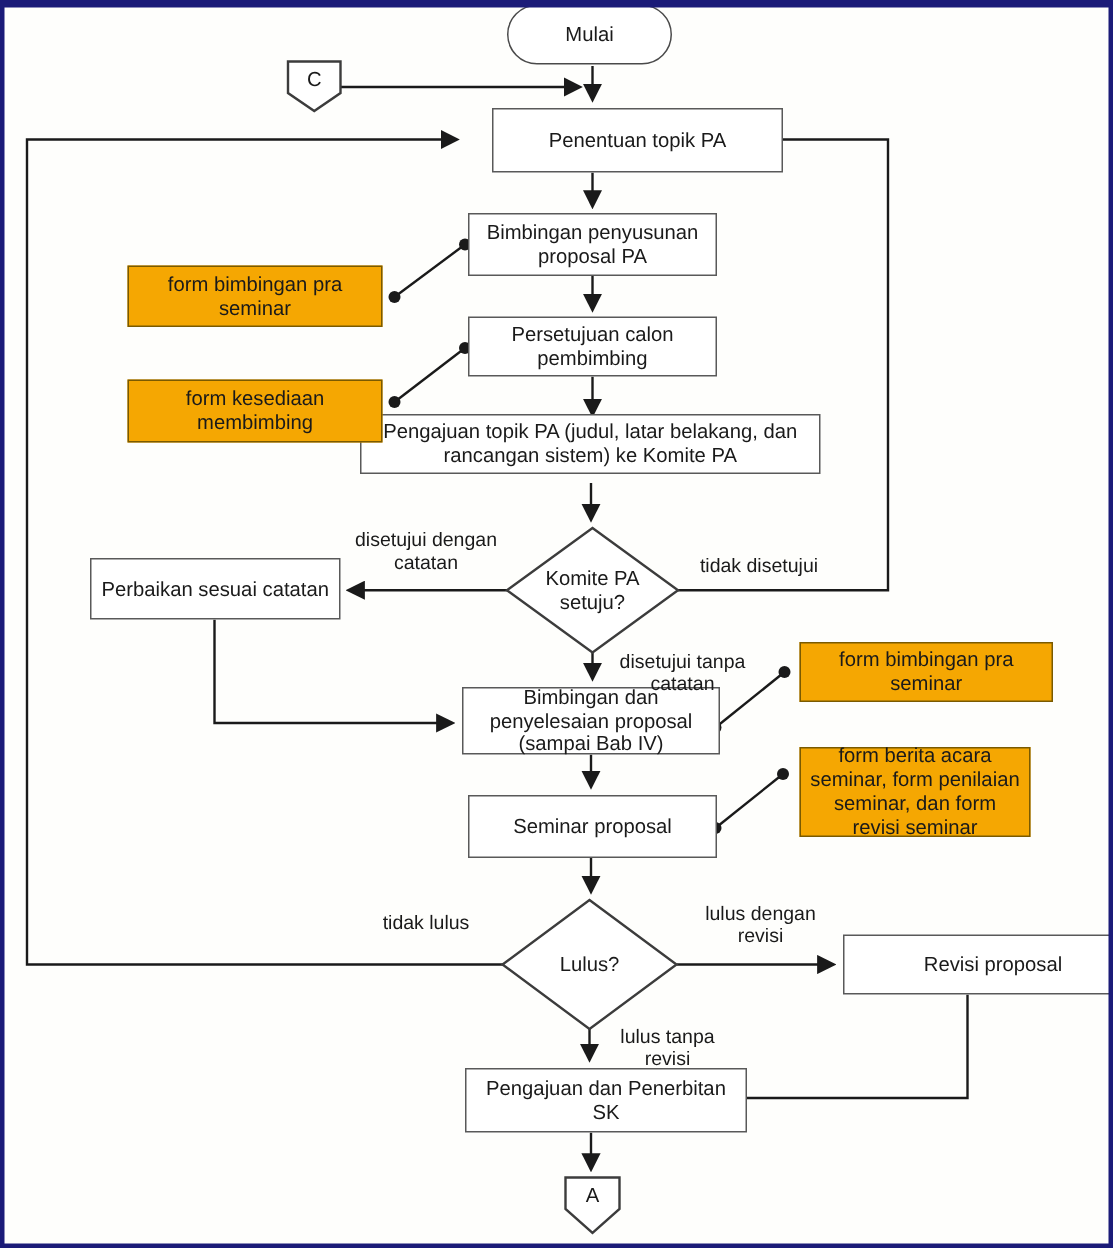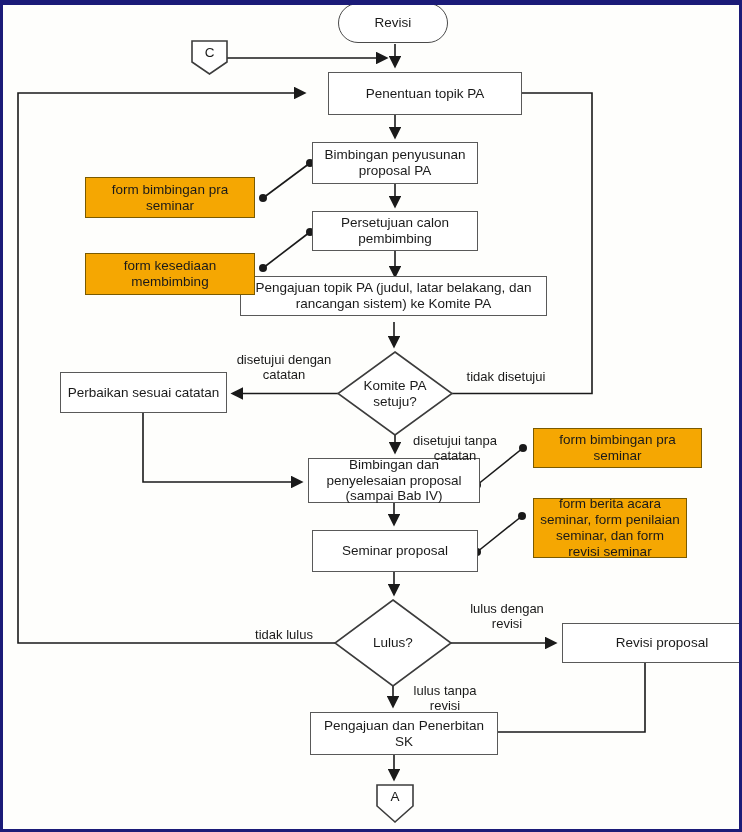--- a/index.html
+++ b/index.html
@@ -81,21 +81,21 @@
     <circle class="dot" cx="477" cy="552" r="4"></circle>
     <circle class="dot" cx="522" cy="516" r="4"></circle>
 
     <polygon class="shape" points="395,352 452,393.5 395,435 338,393.5"></polygon>
     <polygon class="shape" points="393,600 451,643 393,686 335,643"></polygon>
 
     <polygon class="shape" points="192,41 227,41 227,62 209.5,74 192,62"></polygon>
     <polygon class="shape" points="377,785 413,785 413,806 395,822 377,806"></polygon>
   </svg>
 
-  <div class="box terminator" style="left:338px;top:3px;width:110px;height:40px">Revisi</div>
+  <div class="box terminator" style="left:338px;top:3px;width:110px;height:40px">Mulai</div>
 
   <div class="box" style="left:328px;top:72px;width:194px;height:43px">Penentuan topik PA</div>
   <div class="box" style="left:312px;top:142px;width:166px;height:42px">Bimbingan penyusunan proposal PA</div>
   <div class="box" style="left:312px;top:211px;width:166px;height:40px">Persetujuan calon pembimbing</div>
   <div class="box" style="left:240px;top:276px;width:307px;height:40px">Pengajuan topik PA (judul, latar belakang, dan rancangan sistem) ke Komite PA</div>
   <div class="box" style="left:60px;top:372px;width:167px;height:41px">Perbaikan sesuai catatan</div>
   <div class="box" style="left:308px;top:458px;width:172px;height:45px">Bimbingan dan penyelesaian proposal (sampai Bab IV)</div>
   <div class="box" style="left:312px;top:530px;width:166px;height:42px">Seminar proposal</div>
   <div class="box" style="left:562px;top:623px;width:200px;height:40px">Revisi proposal</div>
   <div class="box" style="left:310px;top:712px;width:188px;height:43px">Pengajuan dan Penerbitan SK</div>
@@ -106,18 +106,18 @@
   <div class="box form" style="left:533px;top:498px;width:154px;height:60px">form berita acara seminar, form penilaian seminar, dan form revisi seminar</div>
 
   <div class="shape-label" style="left:343px;top:372px;width:104px;height:44px">Komite PA setuju?</div>
   <div class="shape-label" style="left:343px;top:632px;width:100px;height:22px">Lulus?</div>
   <div class="shape-label" style="left:192px;top:42px;width:35px;height:22px">C</div>
   <div class="shape-label" style="left:377px;top:786px;width:36px;height:22px">A</div>
 
   <div class="edge-label" style="left:228px;top:353px;width:112px">disetujui dengan catatan</div>
   <div class="edge-label" style="left:460px;top:370px;width:92px">tidak disetujui</div>
   <div class="edge-label" style="left:402px;top:434px;width:106px">disetujui tanpa catatan</div>
-  <div class="edge-label" style="left:248px;top:628px;width:72px">tidak lulus</div>
+  <div class="edge-label" style="left:248px;top:608px;width:72px">tidak lulus</div>
   <div class="edge-label" style="left:466px;top:602px;width:82px">lulus dengan revisi</div>
   <div class="edge-label" style="left:406px;top:684px;width:78px">lulus tanpa revisi</div>
 
   <div id="frame"></div>
 </div>
 
 </body></html>

